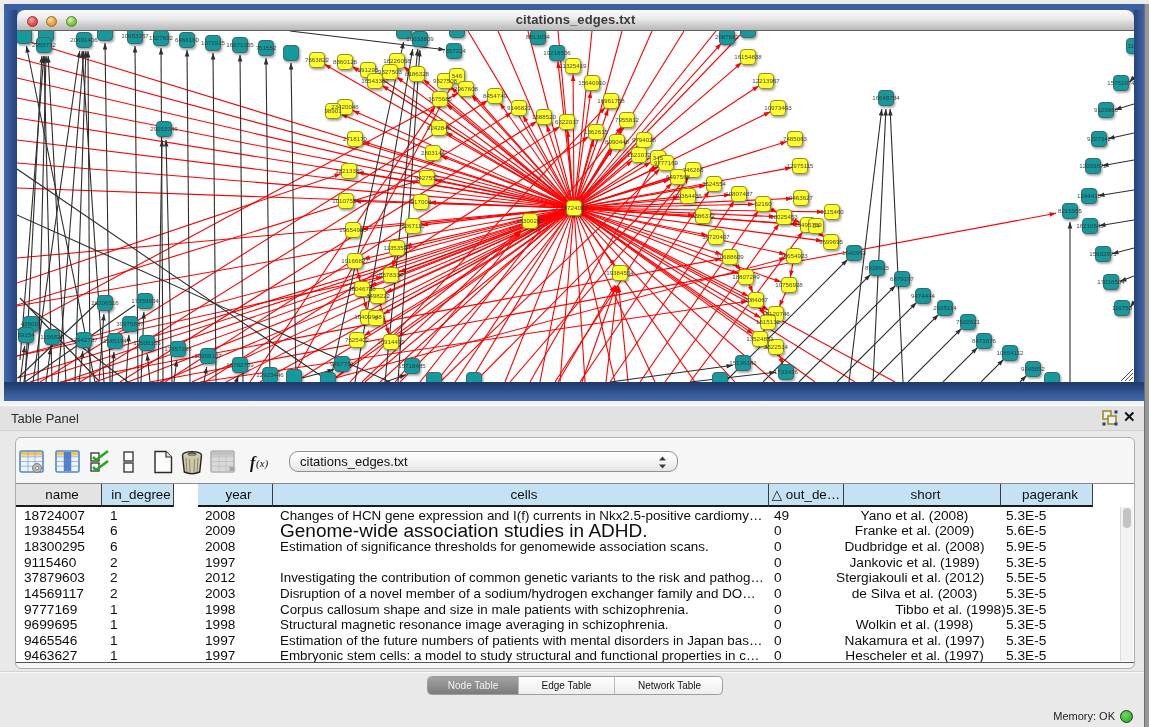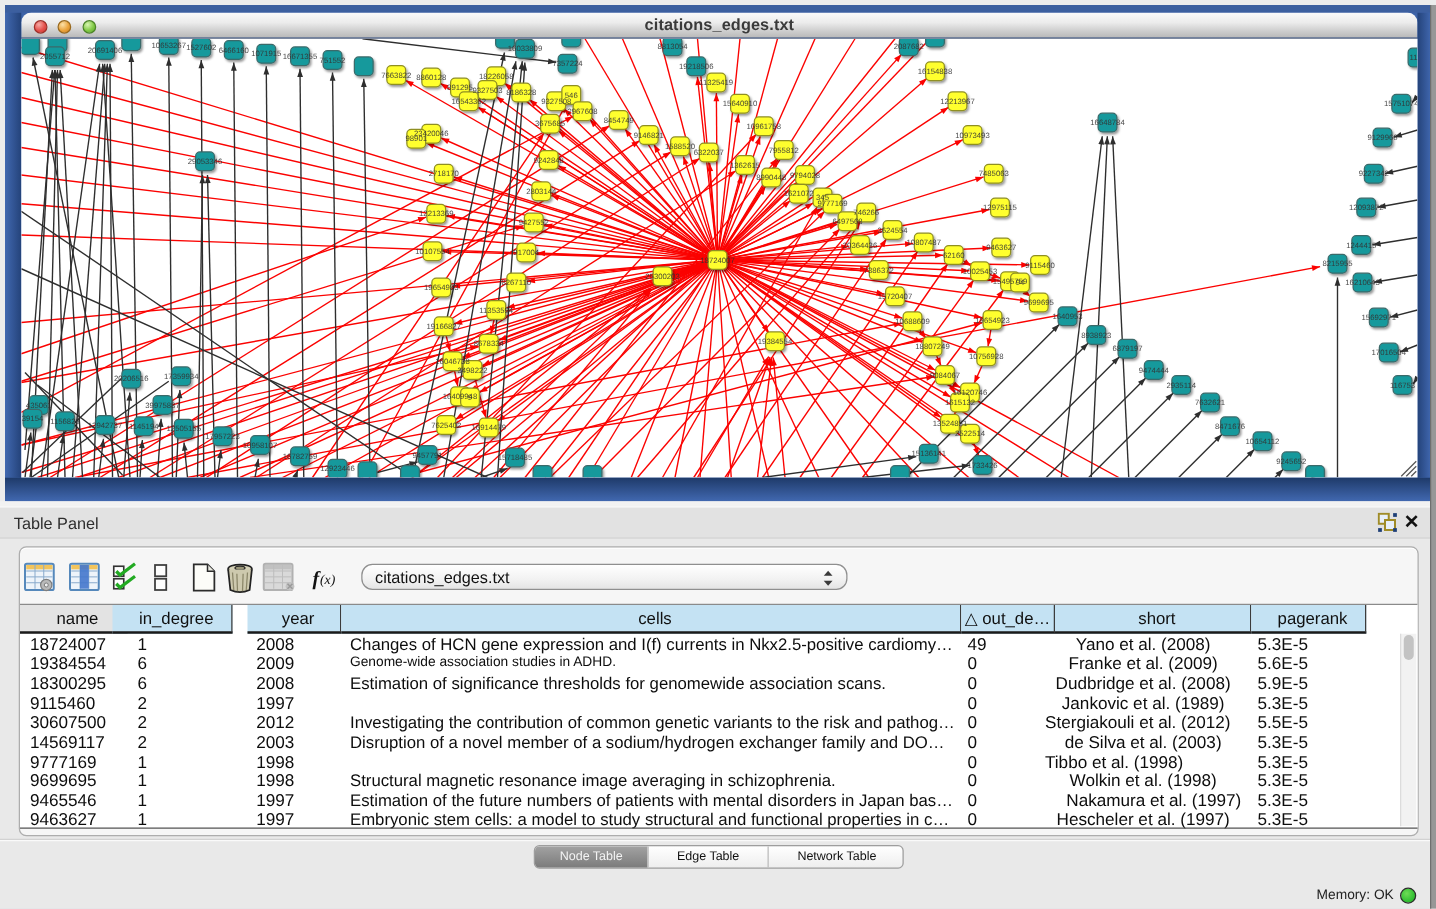--- a/index.html
+++ b/index.html
@@ -862,40 +862,40 @@
     <text x="256" y="467" font-family="Liberation Serif, serif" font-style="italic" font-size="11" fill="#111">(x)</text>
   </svg>
 <div id="combo" class="abs">citations_edges.txt
  <svg width="9" height="13" viewBox="0 0 9 13" style="position:absolute;right:10px;top:4px">
   <polygon points="4.5,0.5 8,4.5 1,4.5" fill="#3a3a3a"></polygon>
       <polygon points="4.5,12.5 8,8.5 1,8.5" fill="#3a3a3a"></polygon>
     </svg>
 </div>
 <div id="tablewrap" class="abs"></div>
 <div class="hc" style="left:16px;width:86px;background:#e3e3e3">name</div>
-<div class="hc" style="left:90px;width:96px">in_degree</div>
+<div class="hc" style="left:102px;width:72px">in_degree</div>
 <div class="hc" style="left:198px;width:75px">year</div>
 <div class="hc" style="left:273px;width:496px">cells</div>
 <div class="hc" style="left:769px;width:75px;text-indent:0">△ out_de…</div>
 <div class="hc" style="left:844px;width:157px">short</div>
 <div class="hc" style="left:1001px;width:92px">pagerank</div>
 <div class="tr" style="top:507.5px">
     <span style="left:24px">18724007</span>
     <span style="left:110px">1</span>
     <span style="left:205px">2008</span>
     <span style="left:280px;width:484px;overflow:hidden;text-overflow:ellipsis;font-size:13.4px">Changes of HCN gene expression and I(f) currents in Nkx2.5-positive cardiomyocytes with</span>
     <span style="left:774px">49</span>
     <span style="left:836px;width:157px;text-align:center">Yano et al. (2008)</span>
     <span style="left:1006px">5.3E-5</span>
   </div>
 <div class="tr" style="top:523.2px">
     <span style="left:24px">19384554</span>
     <span style="left:110px">6</span>
     <span style="left:205px">2009</span>
-    <span style="left:280px;width:484px;overflow:hidden;text-overflow:ellipsis;font-size:11px">Genome-wide association studies in ADHD.</span>
+    <span style="left:280px;width:484px;overflow:hidden;text-overflow:ellipsis;font-size:19px">Genome-wide association studies in ADHD.</span>
     <span style="left:774px">0</span>
     <span style="left:836px;width:157px;text-align:center">Franke et al. (2009)</span>
     <span style="left:1006px">5.6E-5</span>
   </div>
 <div class="tr" style="top:538.8px">
     <span style="left:24px">18300295</span>
     <span style="left:110px">6</span>
     <span style="left:205px">2008</span>
     <span style="left:280px;width:484px;overflow:hidden;text-overflow:ellipsis;font-size:13.4px">Estimation of significance thresholds for genomewide association scans.</span>
     <span style="left:774px">0</span>
@@ -904,61 +904,62 @@
   </div>
 <div class="tr" style="top:554.5px">
     <span style="left:24px">9115460</span>
     <span style="left:110px">2</span>
     <span style="left:205px">1997</span>
     <span style="left:774px">0</span>
     <span style="left:836px;width:157px;text-align:center">Jankovic et al. (1989)</span>
     <span style="left:1006px">5.3E-5</span>
   </div>
 <div class="tr" style="top:570.1px">
-    <span style="left:24px">30607500</span>
+    <span style="left:24px">37879603</span>
     <span style="left:110px">2</span>
     <span style="left:205px">2012</span>
     <span style="left:280px;width:484px;overflow:hidden;text-overflow:ellipsis;font-size:13.4px">Investigating the contribution of common genetic variants to the risk and pathogenesis of</span>
     <span style="left:774px">0</span>
     <span style="left:836px;width:157px;text-align:left">Stergiakouli et al. (2012)</span>
     <span style="left:1006px">5.5E-5</span>
   </div>
 <div class="tr" style="top:585.8px">
     <span style="left:24px">14569117</span>
     <span style="left:110px">2</span>
     <span style="left:205px">2003</span>
     <span style="left:280px;width:484px;overflow:hidden;text-overflow:ellipsis;font-size:13.4px">Disruption of a novel member of a sodium/hydrogen exchanger family and DOCK3 gene disruption</span>
     <span style="left:774px">0</span>
     <span style="left:836px;width:157px;text-align:center">de Silva et al. (2003)</span>
     <span style="left:1006px">5.3E-5</span>
   </div>
 <div class="tr" style="top:601.5px">
     <span style="left:24px">9777169</span>
     <span style="left:110px">1</span>
     <span style="left:205px">1998</span>
+    <span style="left:280px;width:484px;overflow:hidden;text-overflow:ellipsis;font-size:13.4px">Corpus callosum shape and size in male patients with schizophrenia.</span>
     <span style="left:774px">0</span>
-    <span style="left:836px;width:157px;text-align:left">Tibbo et al. (1998)</span>
+    <span style="left:872px;width:157px;text-align:center">Tibbo et al. (1998)</span>
     <span style="left:1006px">5.3E-5</span>
   </div>
 <div class="tr" style="top:617.1px">
     <span style="left:24px">9699695</span>
     <span style="left:110px">1</span>
     <span style="left:205px">1998</span>
     <span style="left:280px;width:484px;overflow:hidden;text-overflow:ellipsis;font-size:13.4px">Structural magnetic resonance image averaging in schizophrenia.</span>
     <span style="left:774px">0</span>
     <span style="left:836px;width:157px;text-align:center">Wolkin et al. (1998)</span>
     <span style="left:1006px">5.3E-5</span>
   </div>
 <div class="tr" style="top:632.8px">
     <span style="left:24px">9465546</span>
     <span style="left:110px">1</span>
     <span style="left:205px">1997</span>
     <span style="left:280px;width:484px;overflow:hidden;text-overflow:ellipsis;font-size:13.4px">Estimation of the future numbers of patients with mental disorders in Japan based on the national</span>
     <span style="left:774px">0</span>
-    <span style="left:836px;width:157px;text-align:right">Nakamura et al. (1997)</span>
+    <span style="left:836px;width:157px;text-align:center">Nakamura et al. (1997)</span>
     <span style="left:1006px">5.3E-5</span>
   </div>
 <div class="tr" style="top:648.4px">
     <span style="left:24px">9463627</span>
     <span style="left:110px">1</span>
     <span style="left:205px">1997</span>
     <span style="left:280px;width:484px;overflow:hidden;text-overflow:ellipsis;font-size:13.4px">Embryonic stem cells: a model to study structural and functional properties in cardiac cells and</span>
     <span style="left:774px">0</span>
     <span style="left:836px;width:157px;text-align:center">Hescheler et al. (1997)</span>
     <span style="left:1006px">5.3E-5</span>

